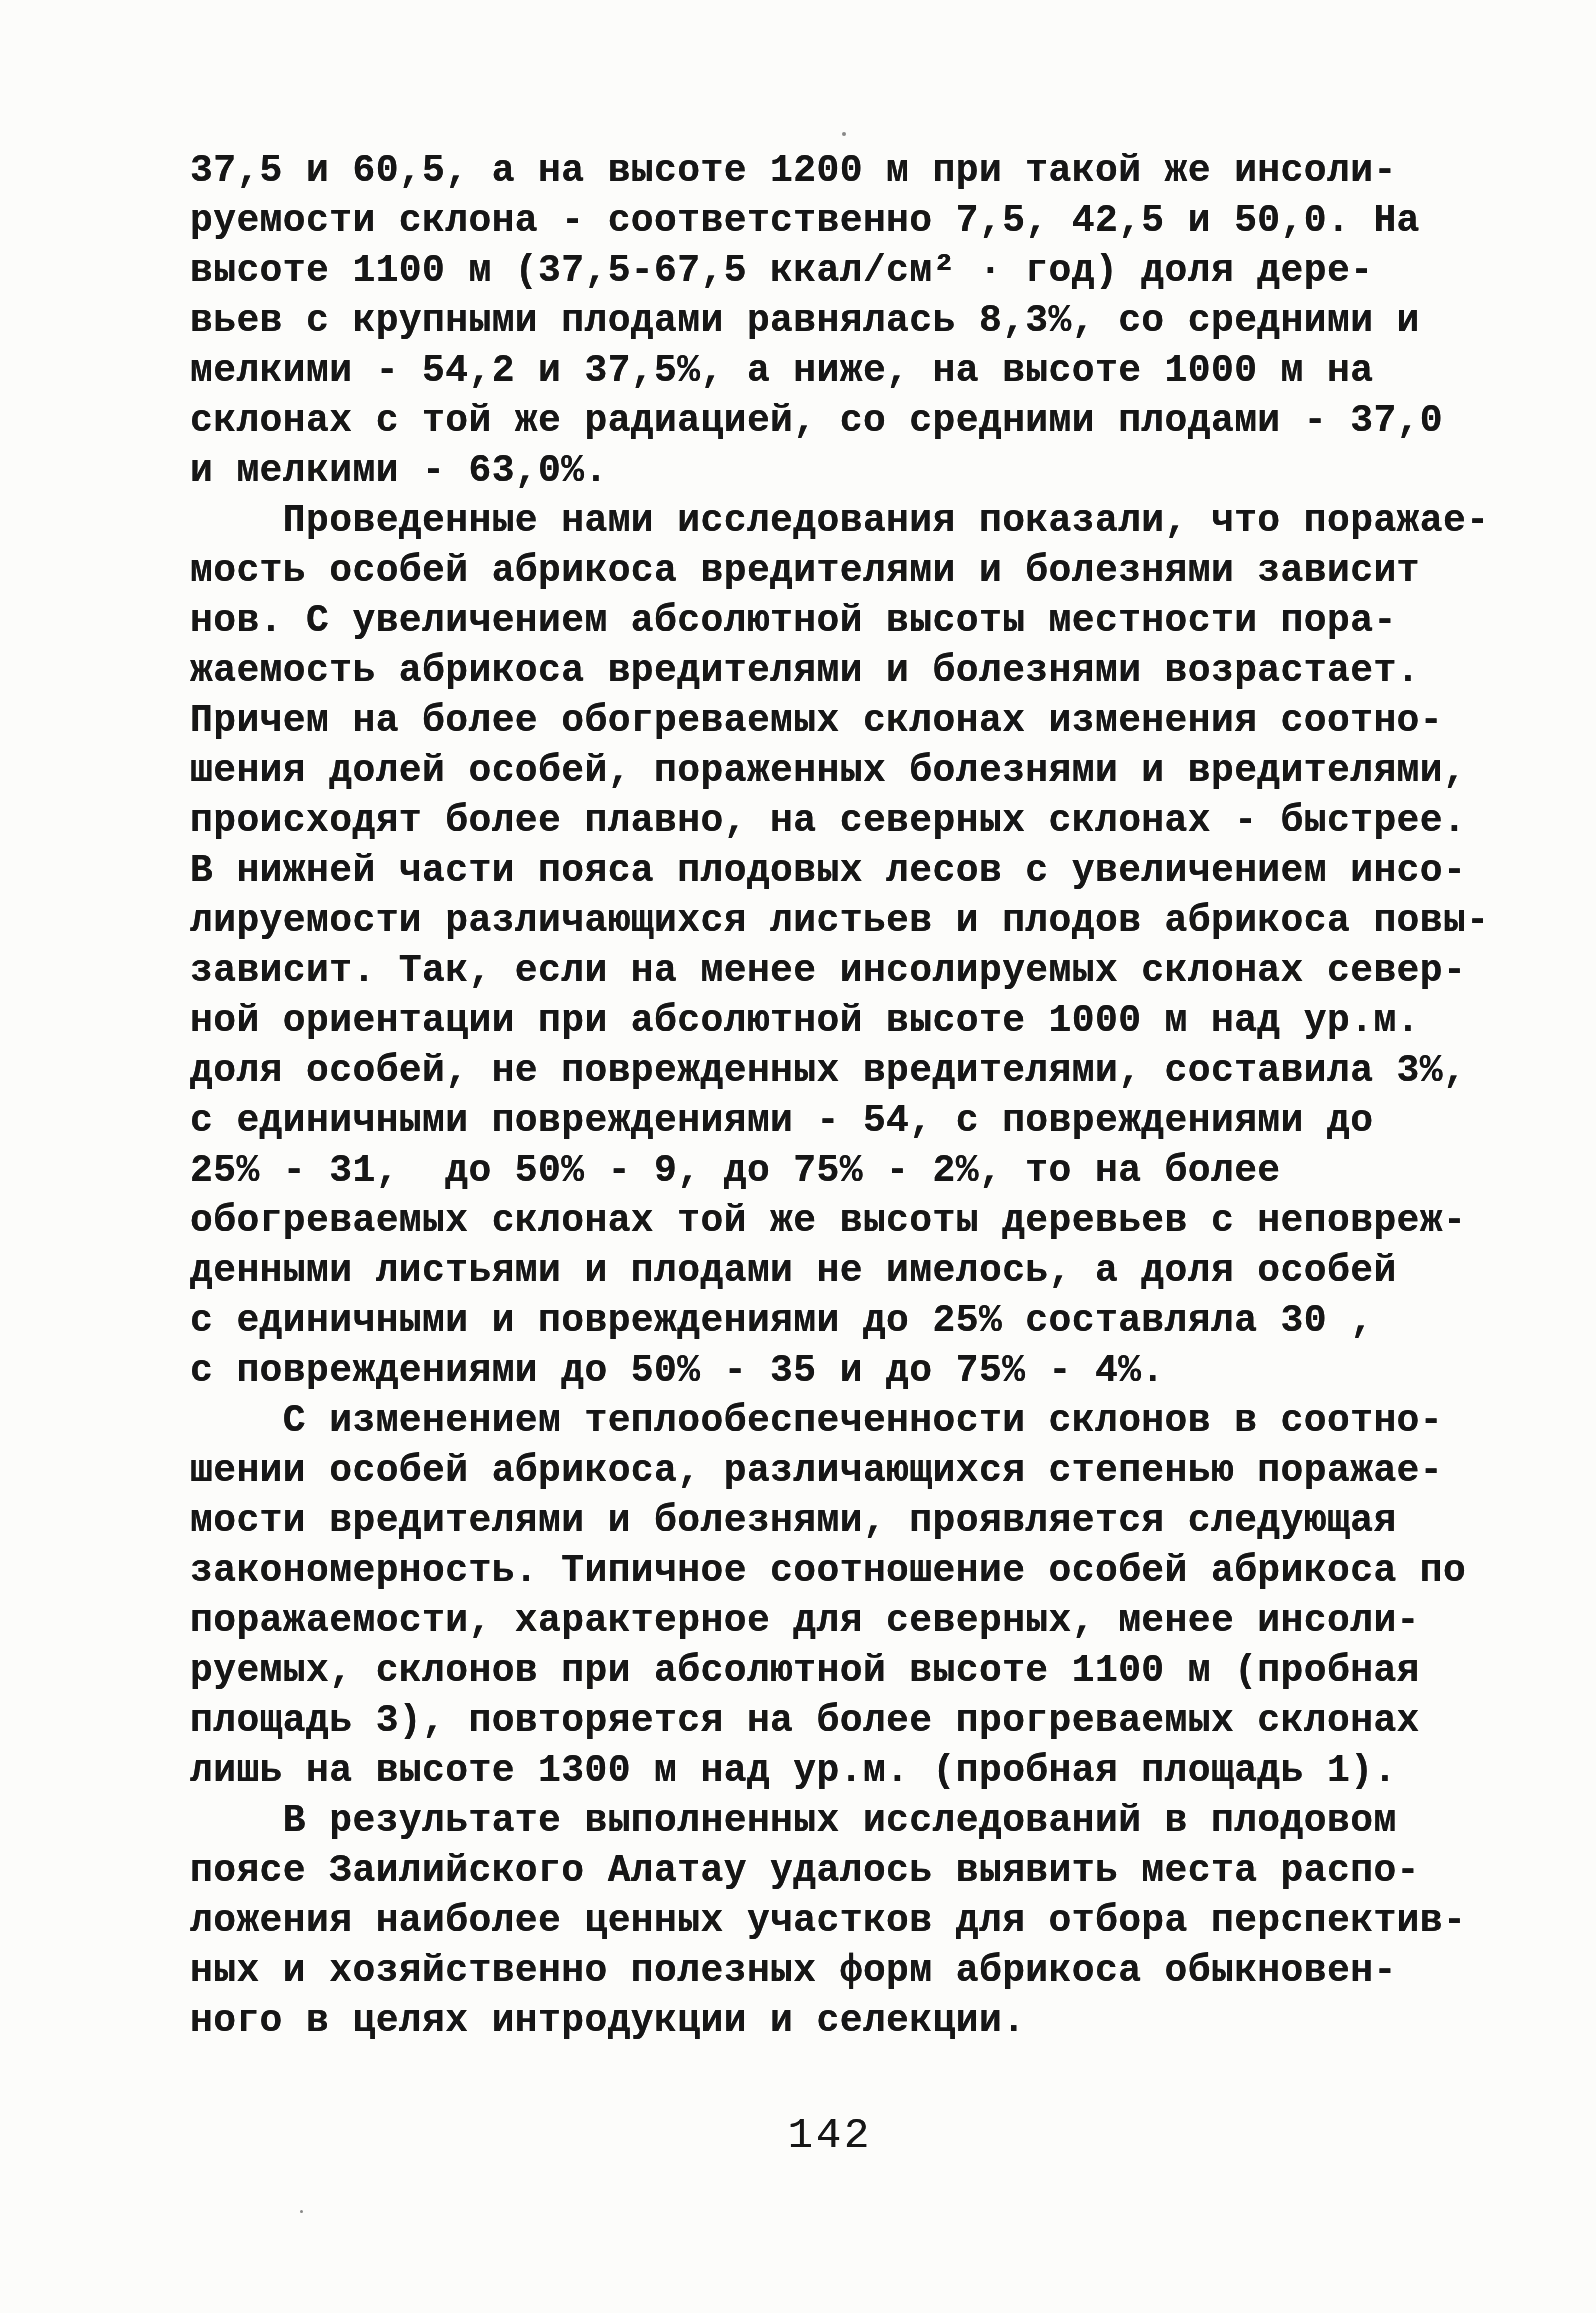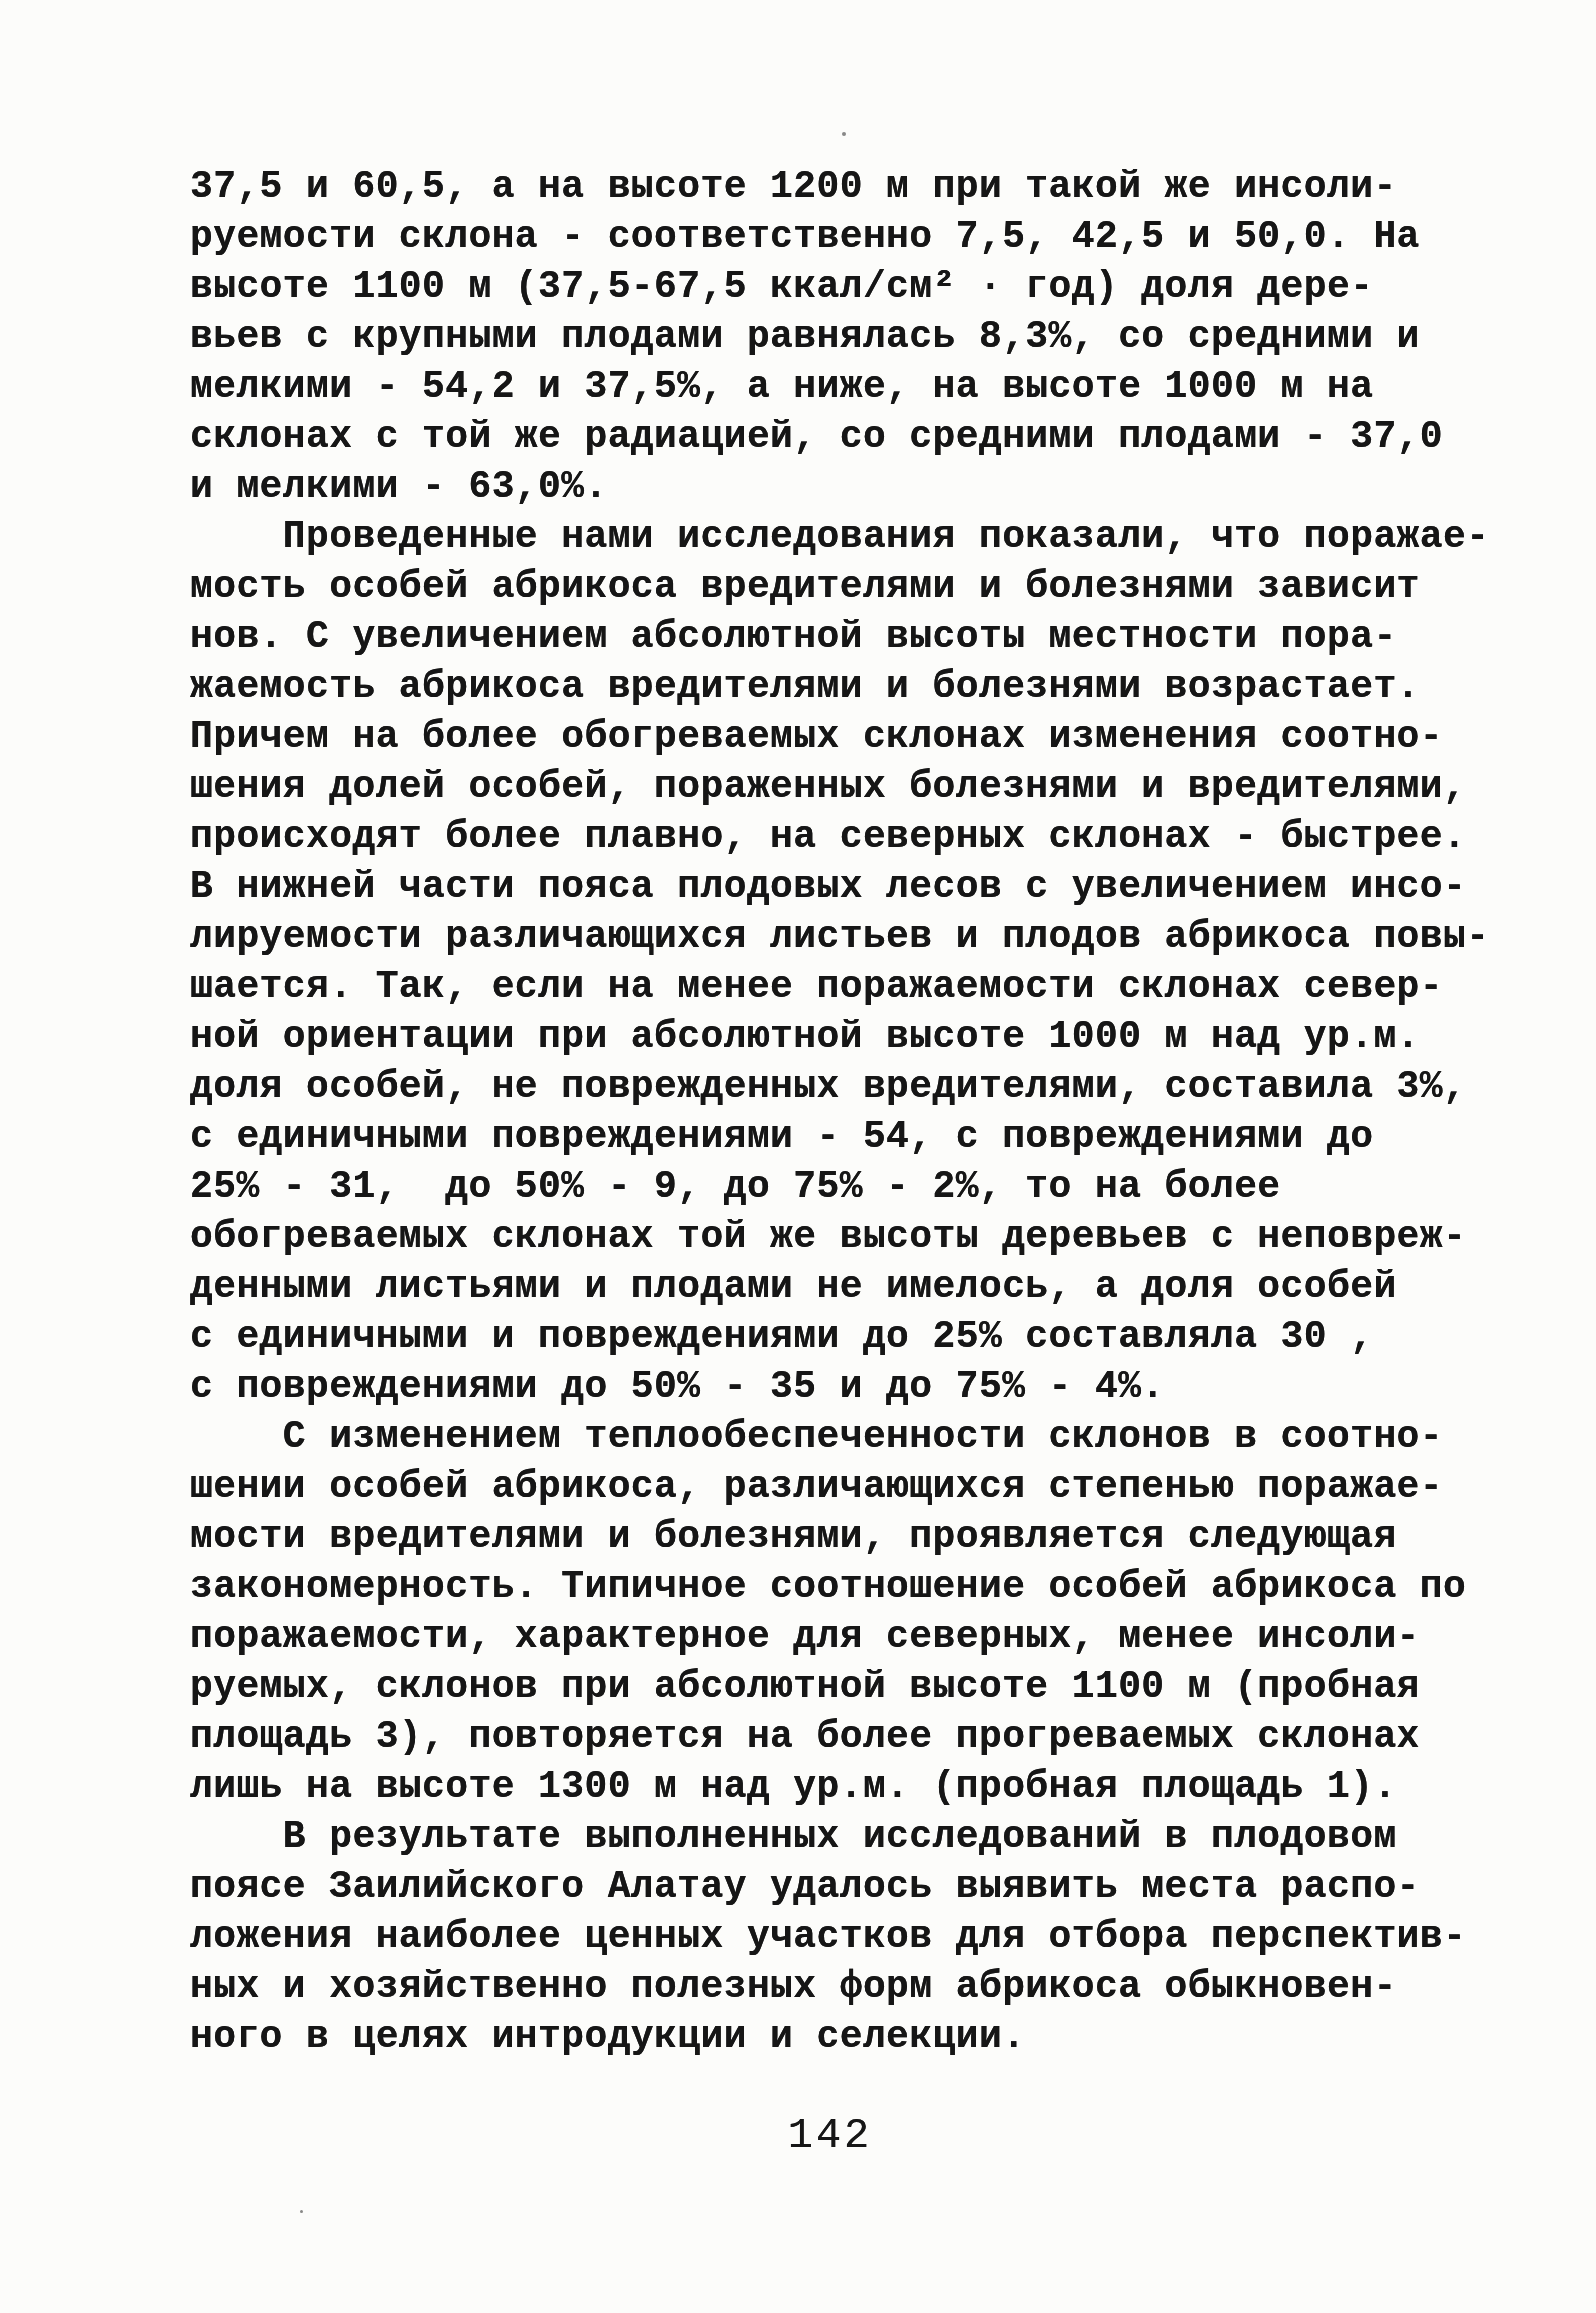--- a/index.html
+++ b/index.html
@@ -9,21 +9,20 @@
     height: 2313px;
     margin: 0 auto;
     background: #fcfcfa;
     overflow: hidden;
   }
   .text-block {
     position: absolute;
     left: 190px;
     top: 146px;
     width: 1330px;
-    margin-top: 16px;
   }
   .line {
     white-space: pre;
     font-family: "Liberation Mono", "DejaVu Sans Mono", monospace;
     font-weight: 700;
     font-size: 38px;
     line-height: 50px;
     letter-spacing: 0.4px;
     color: #161616;
     text-shadow: 0 0 0.6px rgba(10,10,10,0.85);
@@ -65,21 +64,21 @@
       <div class="line">и мелкими - 63,0%.</div>
       <div class="line">    Проведенные нами исследования показали, что поражае-</div>
       <div class="line">мость особей абрикоса вредителями и болезнями зависит</div>
       <div class="line">нов. С увеличением абсолютной высоты местности пора-</div>
       <div class="line">жаемость абрикоса вредителями и болезнями возрастает.</div>
       <div class="line">Причем на более обогреваемых склонах изменения соотно-</div>
       <div class="line">шения долей особей, пораженных болезнями и вредителями,</div>
       <div class="line">происходят более плавно, на северных склонах - быстрее.</div>
       <div class="line">В нижней части пояса плодовых лесов с увеличением инсо-</div>
       <div class="line">лируемости различающихся листьев и плодов абрикоса повы-</div>
-      <div class="line">шается. Так, если на менее поражаемости склонах север-</div>
+      <div class="line">зависит. Так, если на менее инсолируемых склонах север-</div>
       <div class="line">ной ориентации при абсолютной высоте 1000 м над ур.м.</div>
       <div class="line">доля особей, не поврежденных вредителями, составила 3%,</div>
       <div class="line">с единичными повреждениями - 54, с повреждениями до</div>
       <div class="line">25% - 31,  до 50% - 9, до 75% - 2%, то на более</div>
       <div class="line">обогреваемых склонах той же высоты деревьев с неповреж-</div>
       <div class="line">денными листьями и плодами не имелось, а доля особей</div>
       <div class="line">с единичными и повреждениями до 25% составляла 30 ,</div>
       <div class="line">с повреждениями до 50% - 35 и до 75% - 4%.</div>
       <div class="line">    С изменением теплообеспеченности склонов в соотно-</div>
       <div class="line">шении особей абрикоса, различающихся степенью поражае-</div>

